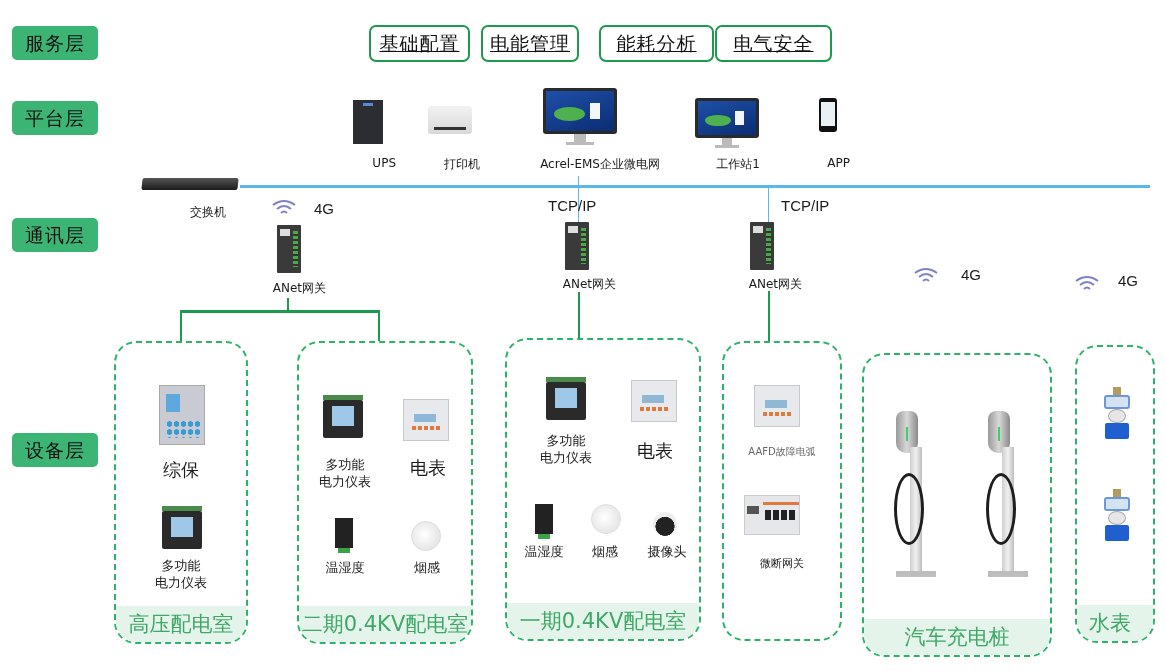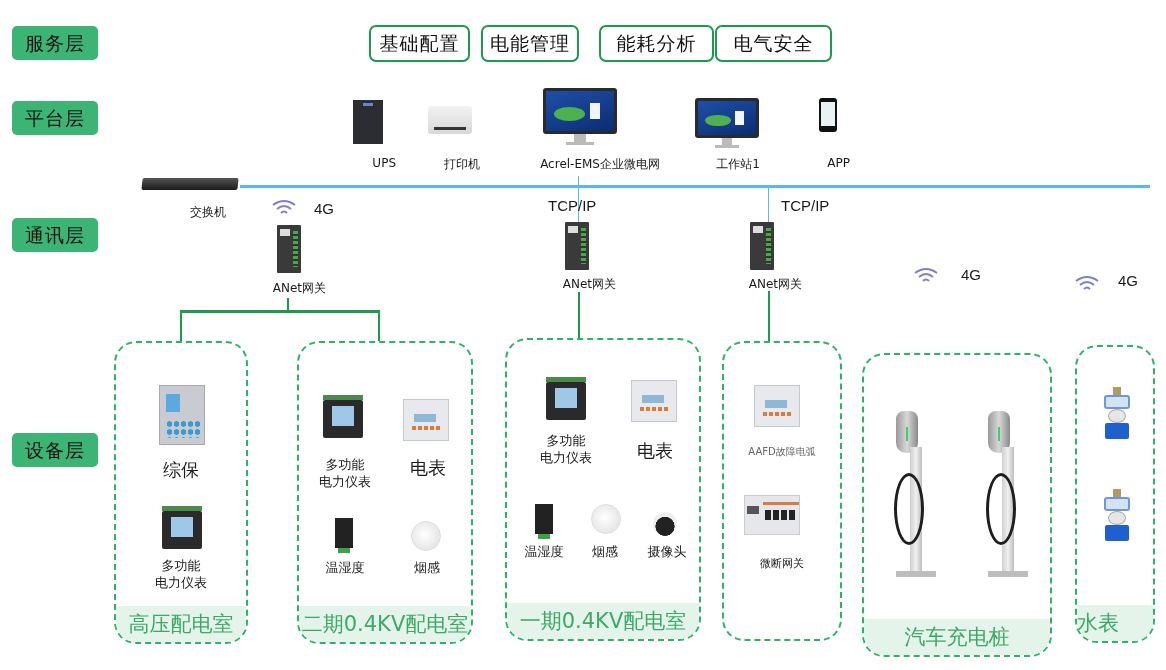--- a/index.html
+++ b/index.html
@@ -11,21 +11,21 @@
   .layer-label {
     position: absolute; left: 12px; width: 86px; height: 34px;
     background: #3cb474; border-radius: 5px; color: #111;
     font-size: 19px; line-height: 34px; text-align: center; letter-spacing: 1px;
   }
 
   
   .svc {
     position: absolute; top: 25px; height: 37px; border: 2px solid #1e9a4e;
     border-radius: 7px; background: #fff; font-size: 19px; line-height: 33px;
-    text-align: center; color: #111; letter-spacing: 1px;
+    text-align: center; color: #111; letter-spacing: 1px; text-decoration: underline;
   }
 
   .dev-label { position: absolute; font-size: 12px; text-align: right; color: #1a1a1a; white-space: nowrap; }
   .proto { position: absolute; font-size: 15px; color: #1a1a1a; font-family: "Liberation Sans", sans-serif; }
 
   
   .hline { position: absolute; height: 3px; background: #5bb8ee; }
   .vline-blue { position: absolute; width: 1px; background: #5bb8ee; }
   .vline-green { position: absolute; width: 2px; background: #1e9a4e; }
   .hline-green { position: absolute; height: 3px; background: #1e9a4e; }
@@ -232,14 +232,14 @@
       <div class="lcd"></div>
       <div class="dial"></div>
       <div class="bot"></div>
   </div>
   <div class="water" style="left:25px;top:142px">
     <div class="top"></div>
       <div class="lcd"></div>
       <div class="dial"></div>
       <div class="bot"></div>
   </div>
-  <div class="room-footer" style="text-align:left;padding-left:0">水表</div>
+  <div class="room-footer" style="text-align:left;padding-left:12px">水表</div>
 </div>
 
 </body></html>

